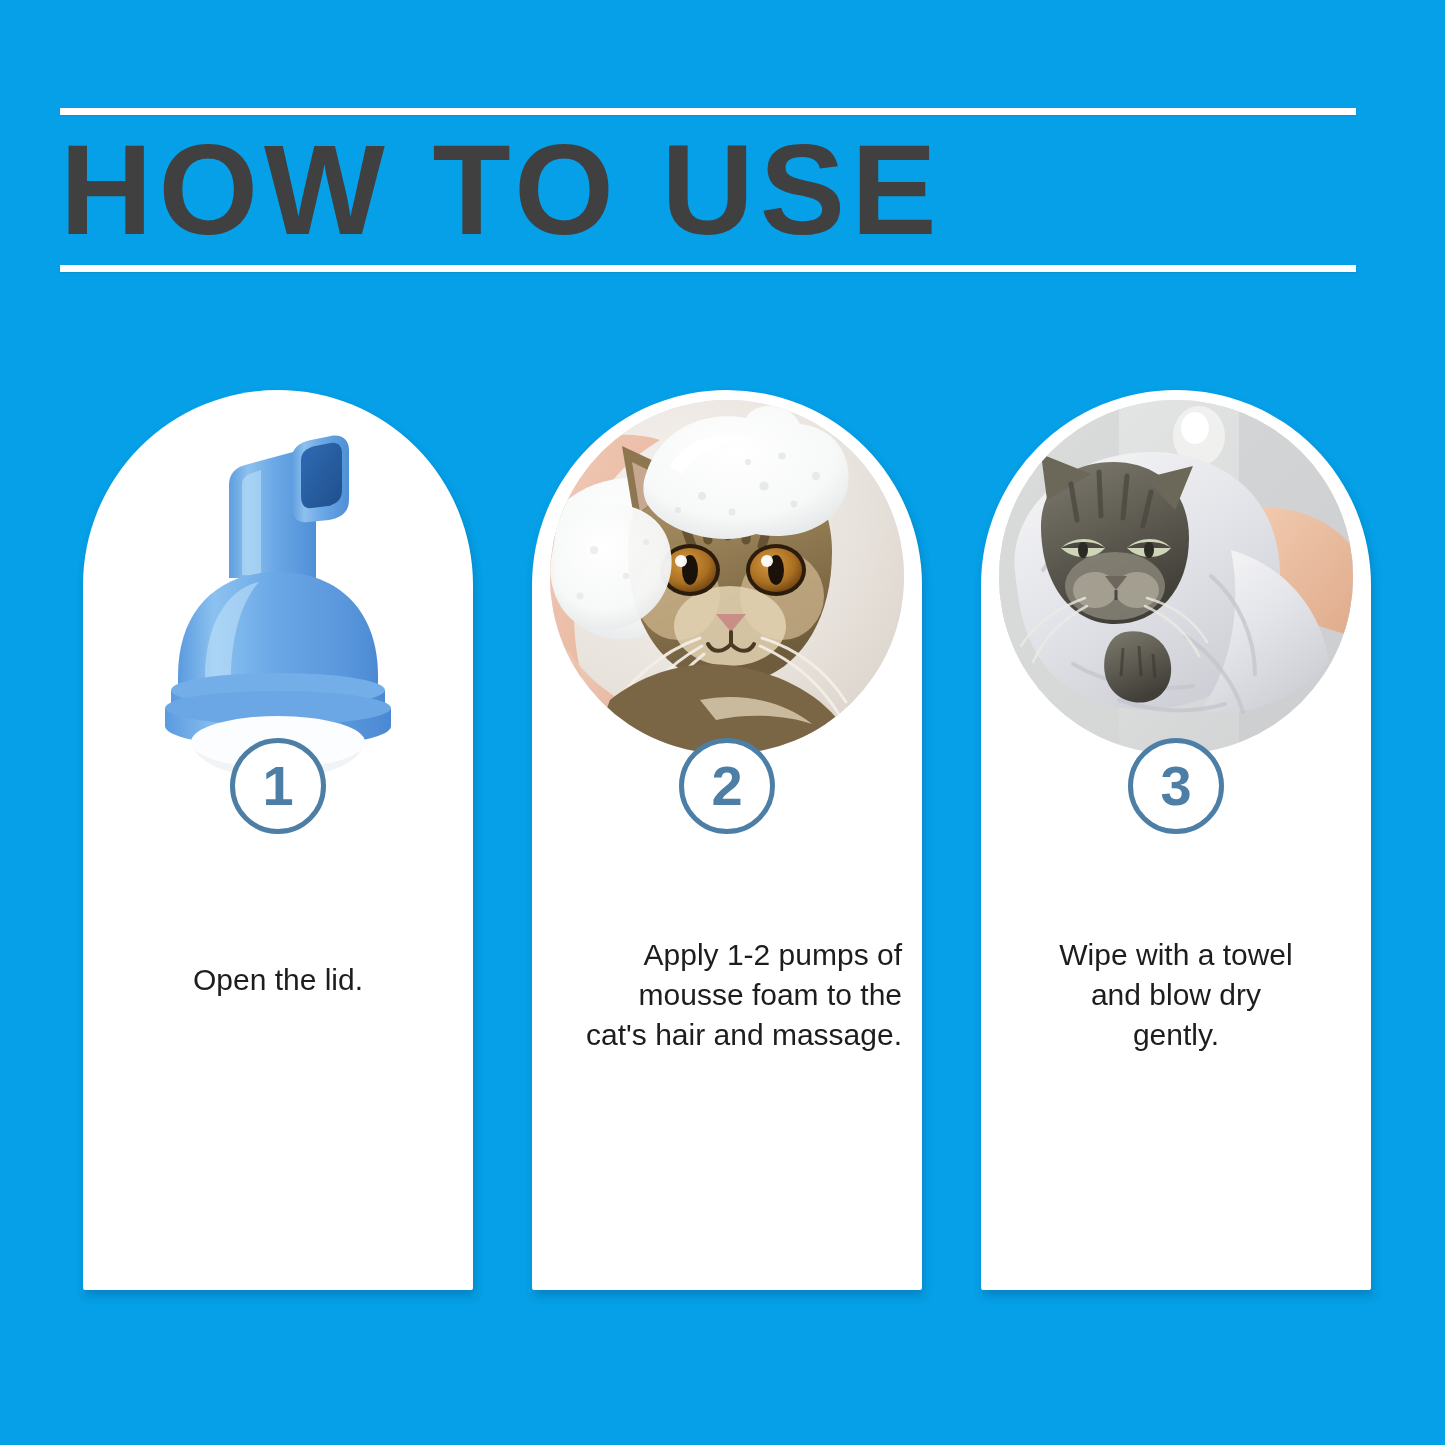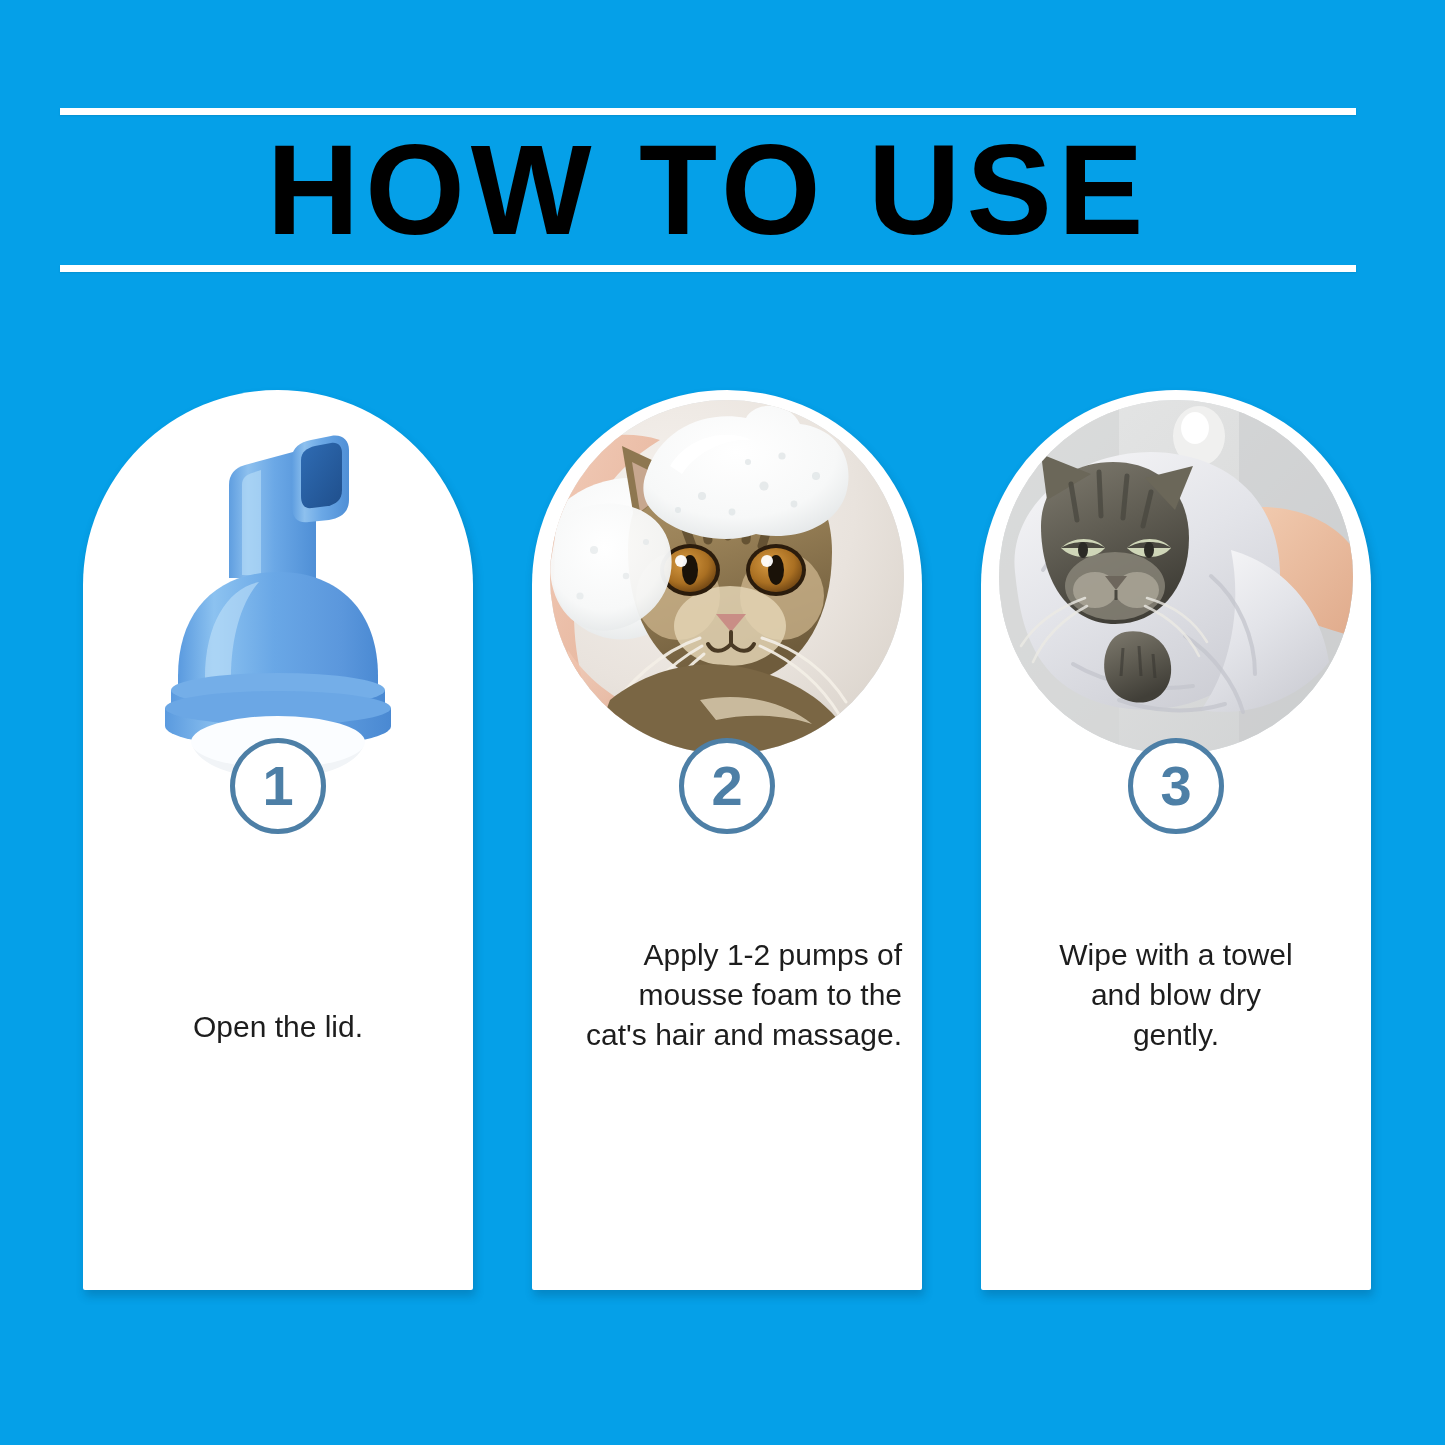--- a/index.html
+++ b/index.html
@@ -32,22 +32,21 @@
     box-shadow: 0 1px 2px rgba(0,0,0,0.10);
   }
   .rule-top { top: 0; }
   .rule-bottom { top: 157px; }
 
   .page-title {
     position: absolute;
     left: 0;
     top: 14px;
     width: 100%;
-    text-align: center;
-    color: #000000;
+    color: #404040;
     font-family: "Liberation Sans", sans-serif;
     font-weight: bold;
     font-size: 128px;
     line-height: 136px;
     letter-spacing: 6px;
     white-space: nowrap;
   }
 
   
   .cards {
@@ -132,21 +131,21 @@
     left: 20px;
     width: 350px;
     text-align: center;
     color: #1d1d1d;
     font-family: "Liberation Sans", sans-serif;
     font-weight: normal;
     font-size: 30px;
     line-height: 40px;
     white-space: pre-line;
   }
-  .cap-1 { top: 570px; margin-top: 47px; }
+  .cap-1 { top: 570px; }
   .cap-2 { top: 545px; text-align: right; }
   .cap-3 { top: 545px; }
 </style>
 </head>
 <body>
 
 <div class="header">
   <div class="rule rule-top"></div>
   <div class="page-title">HOW TO USE</div>
   <div class="rule rule-bottom"></div>

